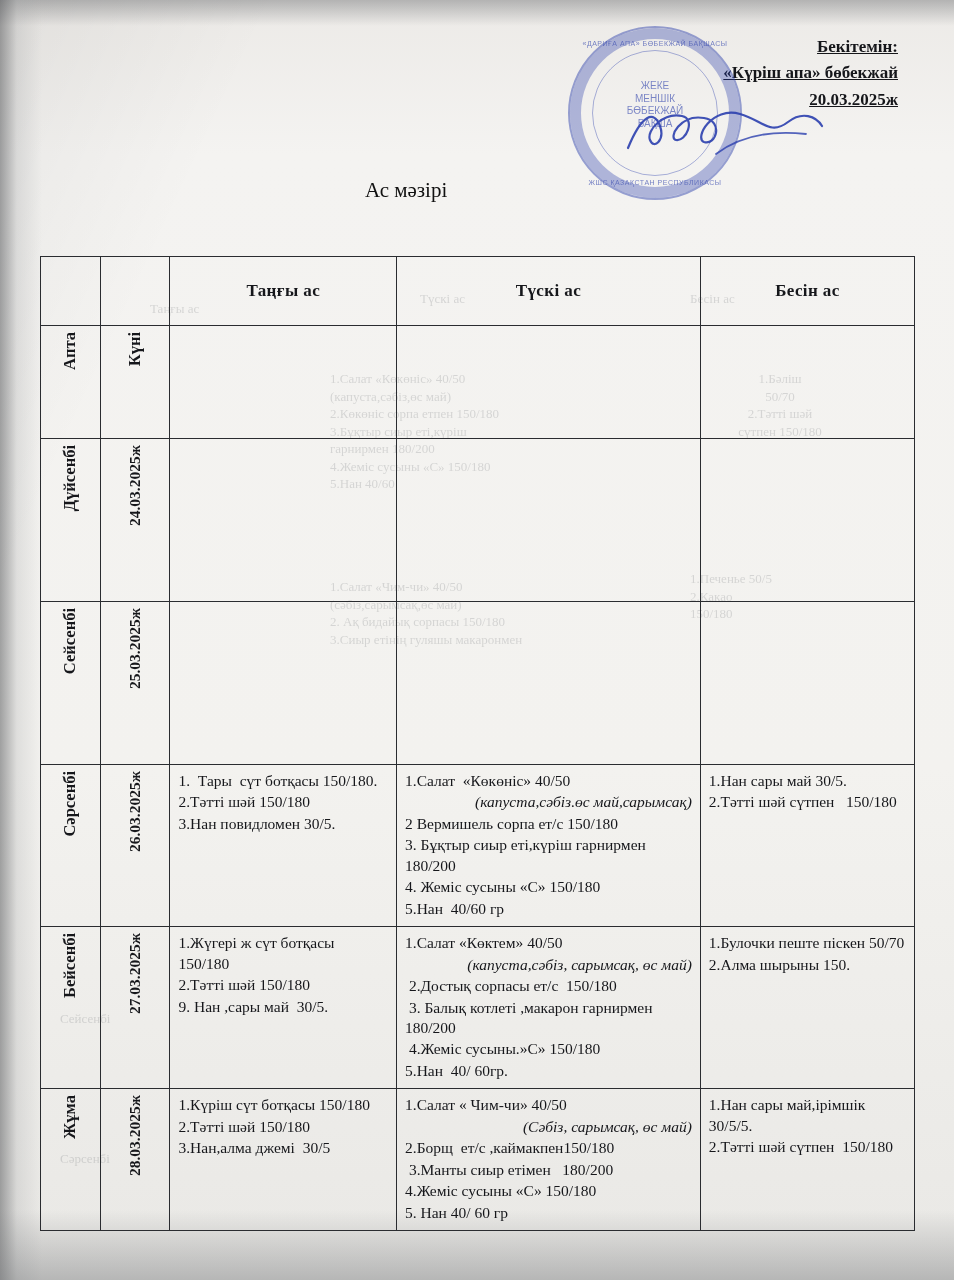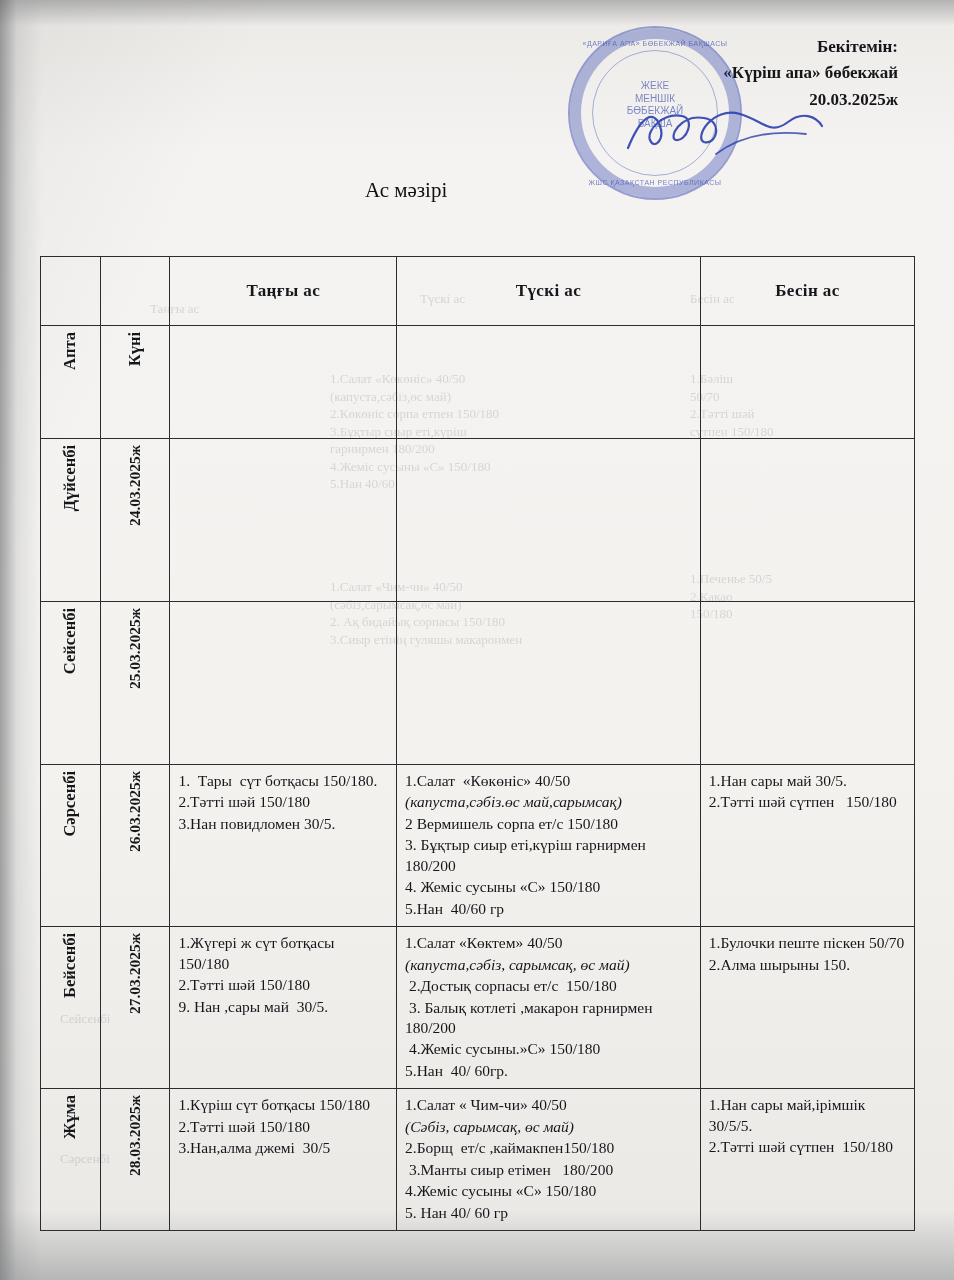--- a/index.html
+++ b/index.html
@@ -59,21 +59,21 @@
     position: absolute;
     right: 56px;
     top: 34px;
     width: 330px;
     text-align: right;
     font-weight: bold;
     font-size: 17px;
     line-height: 1.55;
     color: #15161a;
   }
-  .approve-block .ln { display: block; white-space: nowrap; }
+  .approve-block .ln { display: block; white-space: nowrap; text-decoration: underline; }
 
   .stamp {
     position: absolute;
     left: 568px;
     top: 26px;
     width: 170px;
     height: 170px;
     border-radius: 50%;
     border: 2.5px solid rgba(40,60,170,0.55);
     box-shadow: inset 0 0 0 9px rgba(255,255,255,0), inset 0 0 0 11px rgba(40,60,170,0.40);
@@ -171,40 +171,40 @@
   .vert-cell {
     text-align: center;
     vertical-align: middle;
     padding: 4px 2px;
   }
   .vert-date { font-size: 15.5px; }
   .cell-lines p {
     margin: 0 0 1px 0;
     white-space: pre-wrap;
   }
-  .cell-lines p.it { font-style: italic; }
+  .cell-lines p.it { font-style: italic; text-align: right; }
   .empty-cell { height: 150px; }
 
   .row-mon td { height: 150px; }
   .row-tue td { height: 150px; }
 </style>
 </head>
 <body>
 
 <div class="page">
 
   <div class="edge-top"></div>
   <div class="edge-left"></div>
   <div class="edge-bottom"></div>
 
   <div class="ghost" style="left:150px; top:300px; width:240px;">Таңғы ас</div>
   <div class="ghost" style="left:420px; top:290px; width:240px;">Түскі  ас</div>
   <div class="ghost" style="left:690px; top:290px; width:200px;">Бесін ас</div>
   <div class="ghost" style="left:330px; top:370px; width:340px;">1.Салат «Көкөніс» 40/50<br>(капуста,сәбіз,өс май)<br>2.Көкөніс сорпа  етпен 150/180<br>3.Бұқтыр сиыр еті,күріш<br>гарнирмен  180/200<br>4.Жеміс сусыны «С» 150/180<br>5.Нан 40/60</div>
-  <div class="ghost" style="left:690px; top:370px; width:180px;">1.Бәліш<br>50/70<br>2.Тәтті шәй<br>сүтпен 150/180</div>
+  <div class="ghost" style="left:690px; top:370px; width:180px;text-align:center;">1.Бәліш<br>50/70<br>2.Тәтті шәй<br>сүтпен 150/180</div>
   <div class="ghost" style="left:330px; top:570px; width:340px;margin-top:8px;">1.Салат  «Чим-чи» 40/50<br>(сәбіз,сарымсақ,өс май)<br>2. Ақ бидайық сорпасы  150/180<br>3.Сиыр етінің гуляшы макаронмен</div>
   <div class="ghost" style="left:690px; top:570px; width:180px;">1.Печенье 50/5<br>2.Какао<br>150/180</div>
   <div class="ghost" style="left:60px; top:1150px; width:120px;">Сәрсенбі</div>
   <div class="ghost" style="left:60px; top:1010px; width:120px;">Сейсенбі</div>
 
   <div class="approve-block">
     <span class="ln">Бекітемін:</span>
     <span class="ln">«Күріш апа» бөбекжай</span>
     <span class="ln">20.03.2025ж</span>
   </div>

